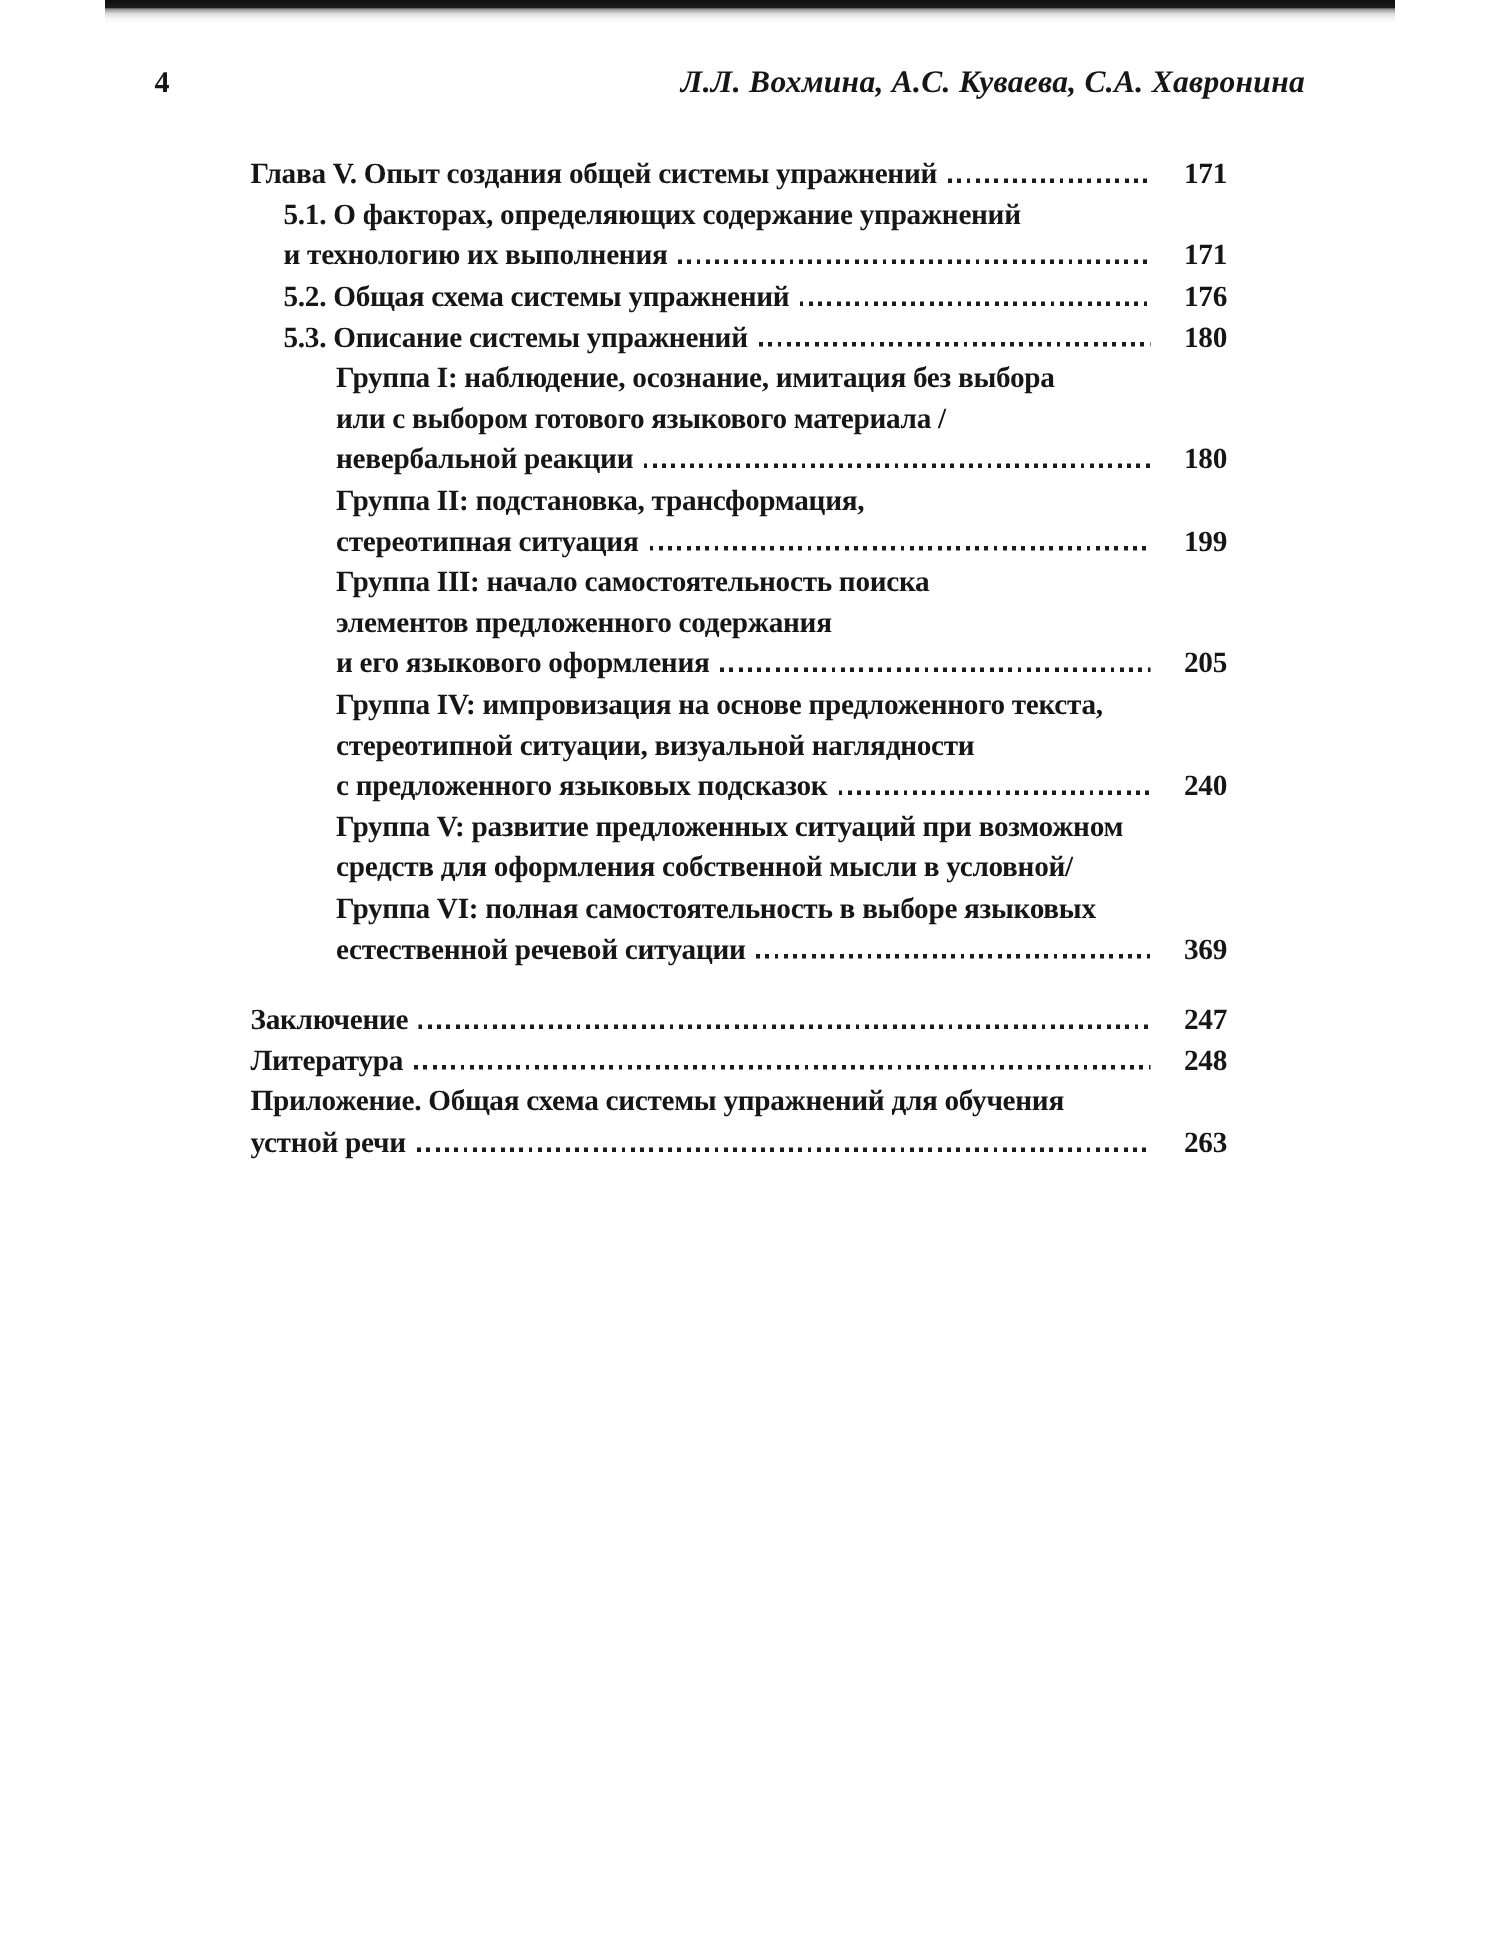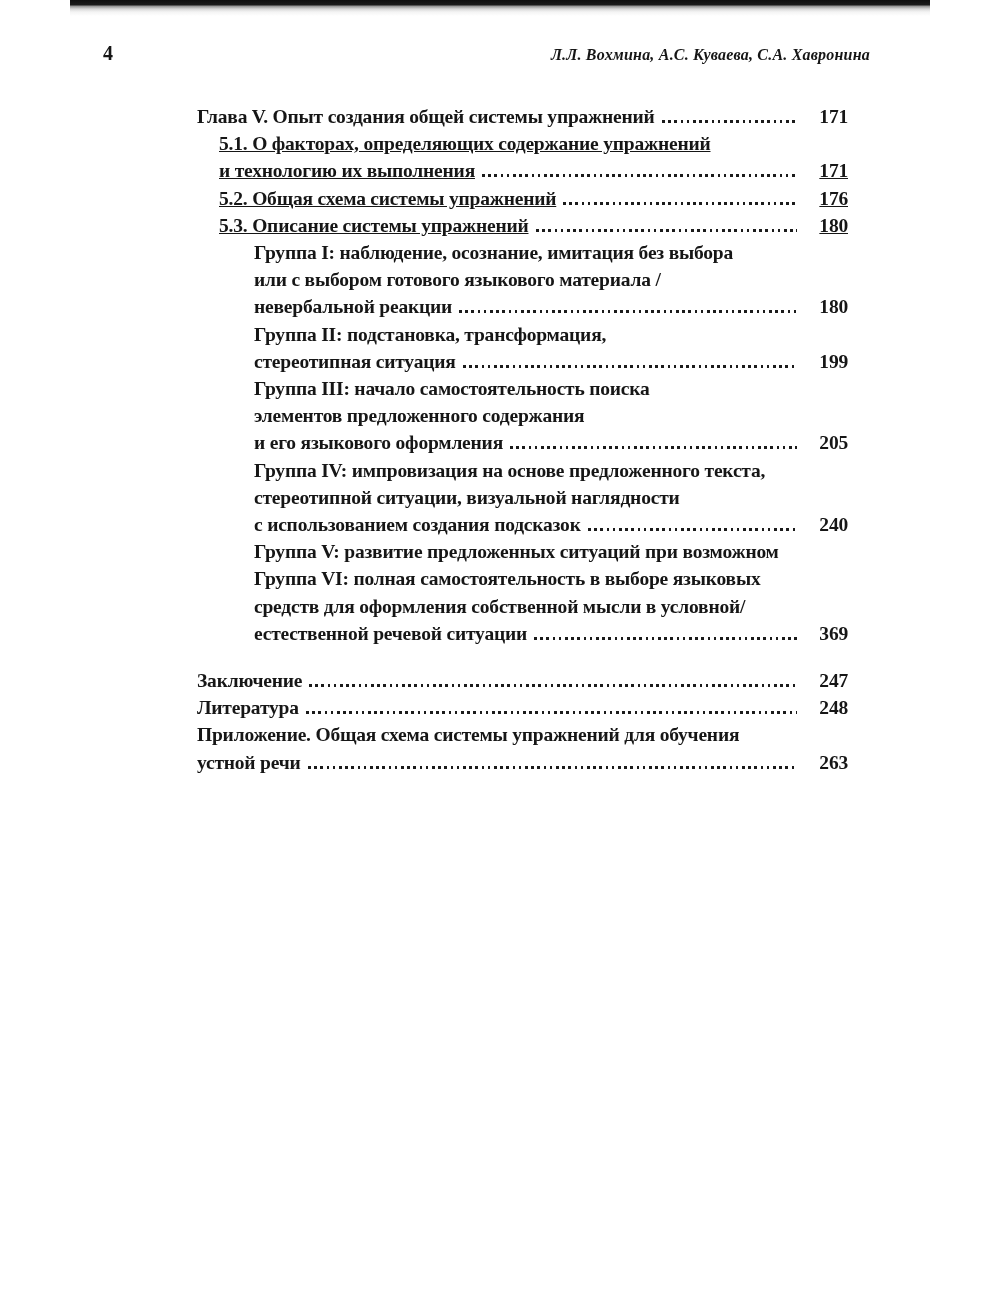--- a/index.html
+++ b/index.html
@@ -26,40 +26,40 @@
     top: 42px; left: 103px; right: 130px;
     display: flex;
     justify-content: space-between;
     align-items: baseline;
   }
   .page-num {
     font-size: 20px;
     font-weight: 700;
   }
   .running-header {
-    font-size: 16px;
+    font-size: 21px;
     font-weight: 700;
     font-style: italic;
     letter-spacing: 0.2px;
   }
 
   .toc {
     position: absolute;
-    top: 103px; left: 197px; width: 651px;
+    top: 103px; left: 167px; width: 651px;
   }
   .toc-row {
     display: flex;
     align-items: baseline;
     line-height: 27.2px;
     font-size: 19.5px;
     font-weight: 700;
     letter-spacing: -0.2px;
     white-space: nowrap;
   }
-  .toc-row.lvl1 { padding-left: 22px; text-decoration: underline; }
+  .toc-row.lvl1 { padding-left: 22px; }
   .toc-row.lvl2 { padding-left: 57px; }
   .toc-row.gap  { margin-top: 20px; }
 
   .toc-row .t  { flex: 0 0 auto; }
   .toc-row .leader {
     flex: 1 1 auto;
     display: inline-block;
     height: 3px;
     margin: 0 2px 0 7px;
     background-image: repeating-linear-gradient(
@@ -131,32 +131,32 @@
       <span class="leader"></span>
       <span class="pg">205</span>
     </div>
     <div class="toc-row lvl2">
       <span class="t">Группа IV: импровизация на основе предложенного текста,</span>
     </div>
     <div class="toc-row lvl2">
       <span class="t">стереотипной ситуации, визуальной наглядности</span>
     </div>
     <div class="toc-row lvl2">
-      <span class="t">с использованием создания подсказок</span>
+      <span class="t">с предложенного языковых подсказок</span>
       <span class="leader"></span>
       <span class="pg">240</span>
     </div>
     <div class="toc-row lvl2">
       <span class="t">Группа V: развитие предложенных ситуаций при возможном</span>
     </div>
     <div class="toc-row lvl2">
-      <span class="t">Группа VI: полная самостоятельность в выборе языковых</span>
+      <span class="t">средств для оформления собственной мысли в условной/</span>
     </div>
     <div class="toc-row lvl2">
-      <span class="t">средств для оформления собственной мысли в условной/</span>
+      <span class="t">Группа VI: полная самостоятельность в выборе языковых</span>
     </div>
     <div class="toc-row lvl2">
       <span class="t">естественной речевой ситуации</span>
       <span class="leader"></span>
       <span class="pg">369</span>
     </div>
     <div class="toc-row lvl0 gap">
       <span class="t">Заключение</span>
       <span class="leader"></span>
       <span class="pg">247</span>

